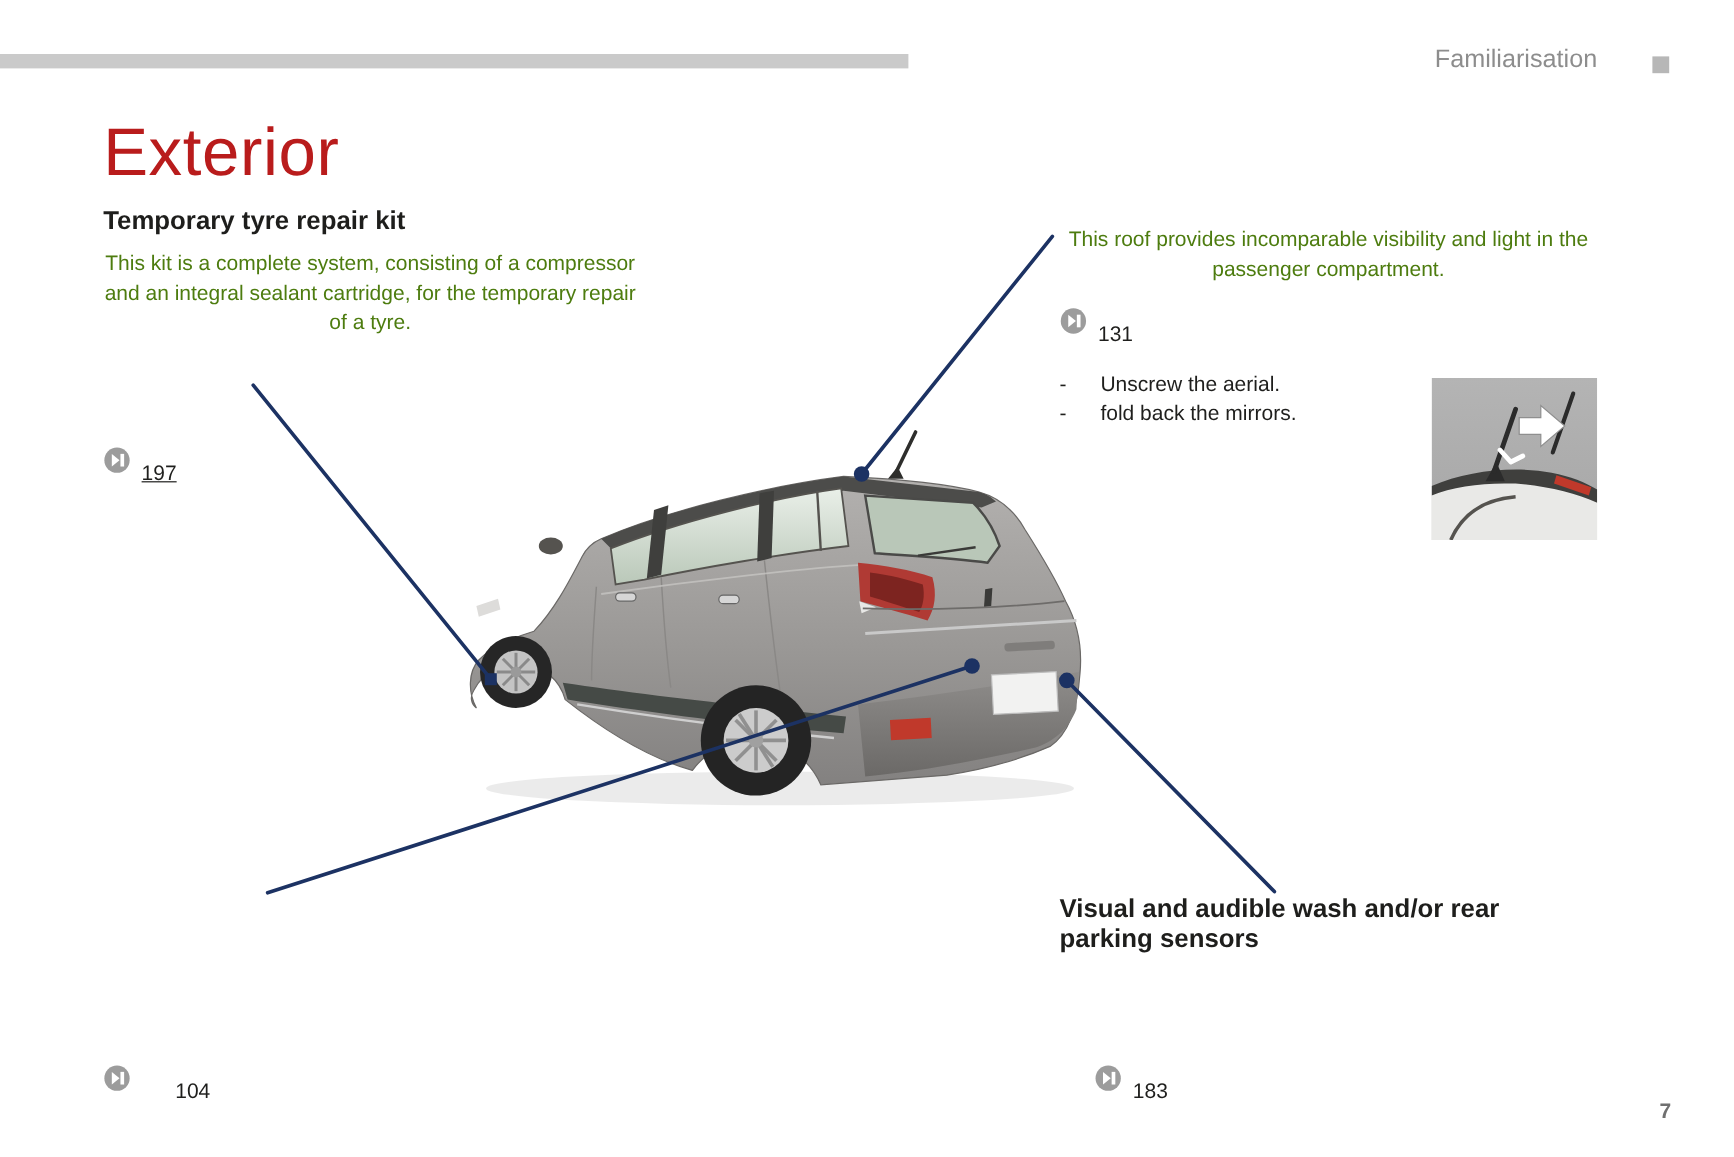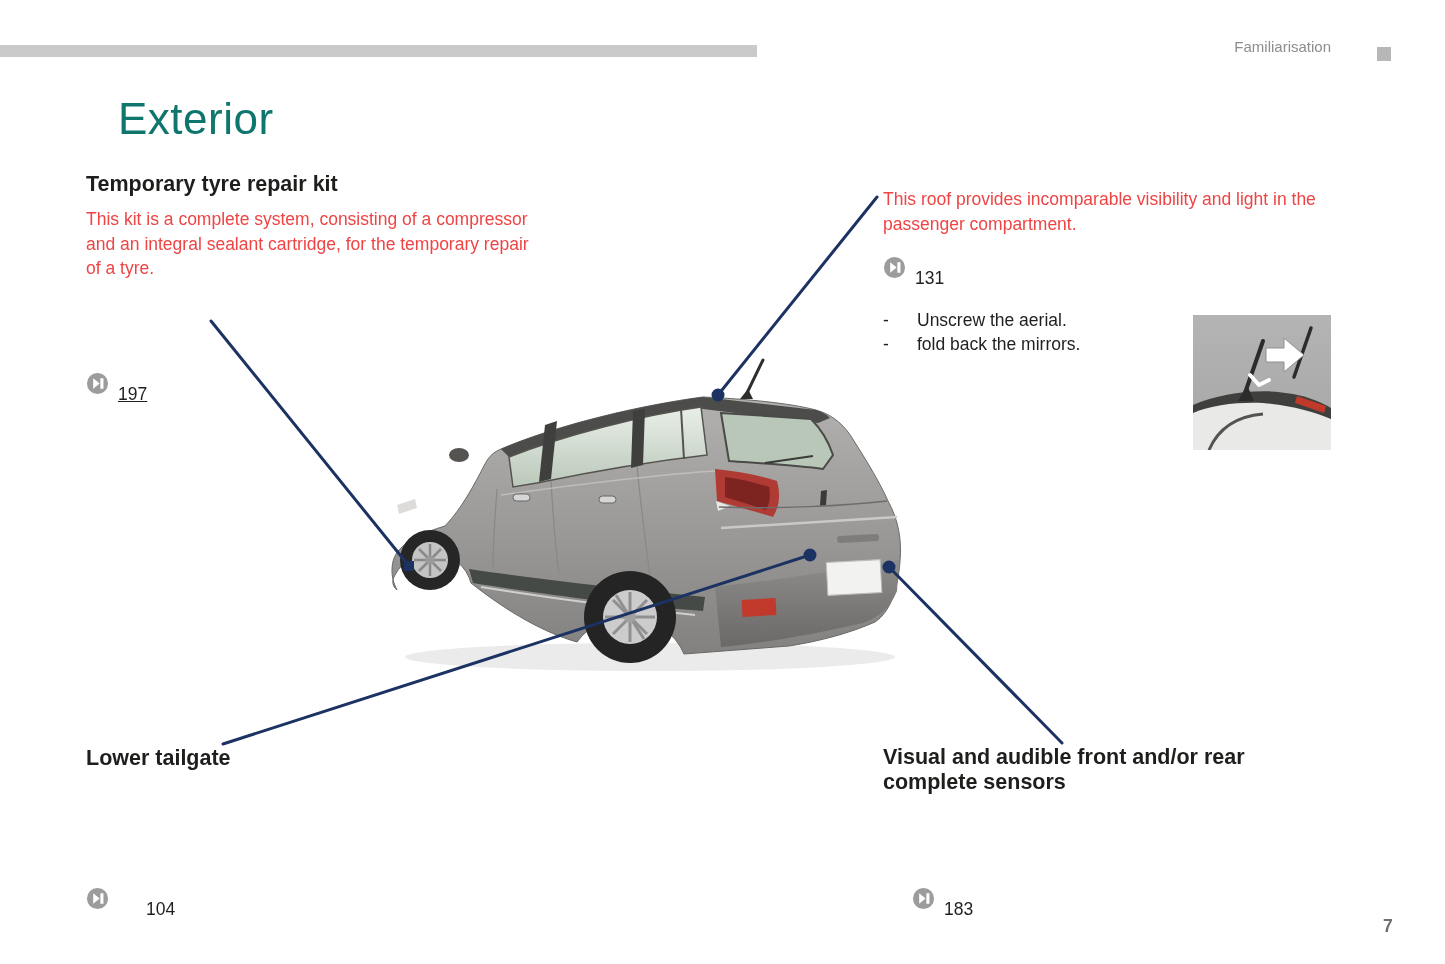--- a/index.html
+++ b/index.html
@@ -14,42 +14,41 @@
   }
   .abs { position: absolute; }
 
   
   #header-bar {
     left: 0; top: 45px; width: 757px; height: 12px;
     background: #cacaca;
   }
   #section-label {
     top: 38px; right: 114px;
-    font-size: 15px; color: #8d8d8d;
+    font-size: 21px; color: #8d8d8d;
   }
   #corner-square {
     left: 1377px; top: 47px; width: 14px; height: 14px;
     background: #b7b7b7;
   }
 
   
   #page-title {
     left: 86px; top: 94px;
-    font-size: 44px; font-weight: 400; color: #0f766e;
+    font-size: 56px; font-weight: 400; color: #b91c1c;
     letter-spacing: 0.5px;
-    margin-left: 32px;
   }
 
   
   .section-heading {
     font-size: 21.5px; font-weight: 700; color: #1e1e1c;
     line-height: 25px;
   }
   .section-body {
-    font-size: 17.5px; line-height: 24.5px; color: #ef4444;
+    font-size: 17.5px; line-height: 24.5px; color: #4d7c0f; text-align: center;
   }
   .ref-row { display: flex; align-items: center; gap: 9px; }
   .ref-row svg { display: block; }
   .ref-num { font-size: 17.5px; color: #1f1f1d; margin-top: 23px; }
 
   .dash-row { display: flex; font-size: 17.5px; line-height: 24px; color: #1f1f1d; }
   .dash-row .dash { width: 34px; flex: 0 0 34px; }
 
   #page-number {
     left: 1383px; top: 916px;
@@ -234,31 +233,30 @@
       <line x1="889" y1="567" x2="1062" y2="743"></line>
     </g>
     <g fill="#1c3263">
       <rect x="404" y="561" width="10" height="10"></rect>
       <circle cx="718" cy="395" r="6.5"></circle>
       <circle cx="810" cy="555" r="6.5"></circle>
       <circle cx="889" cy="567" r="6.5"></circle>
     </g>
   </svg>
 
-  <div class="abs section-heading" style="left:86px; top:746px; width:460px;">Lower tailgate</div>
   <div class="abs ref-row" style="left:86px; top:876px;gap:37px;">
     <svg width="23" height="23" viewBox="0 0 24 24">
       <circle cx="12" cy="12" r="11" fill="#9c9c9c"></circle>
       <polygon points="7.5,6.5 14.2,12 7.5,17.5" fill="#ffffff"></polygon>
       <rect x="15" y="6.5" width="3.2" height="11" fill="#ffffff"></rect>
     </svg>
     <span class="ref-num">104</span>
   </div>
 
-  <div class="abs section-heading" style="left:883px; top:745px; width:425px;">Visual and audible front and/or rear complete sensors</div>
+  <div class="abs section-heading" style="left:883px; top:745px; width:425px;">Visual and audible wash and/or rear parking sensors</div>
   <div class="abs ref-row" style="left:912px; top:876px;">
     <svg width="23" height="23" viewBox="0 0 24 24">
       <circle cx="12" cy="12" r="11" fill="#9c9c9c"></circle>
       <polygon points="7.5,6.5 14.2,12 7.5,17.5" fill="#ffffff"></polygon>
       <rect x="15" y="6.5" width="3.2" height="11" fill="#ffffff"></rect>
     </svg>
     <span class="ref-num">183</span>
   </div>
 
   <div id="page-number" class="abs">7</div>

